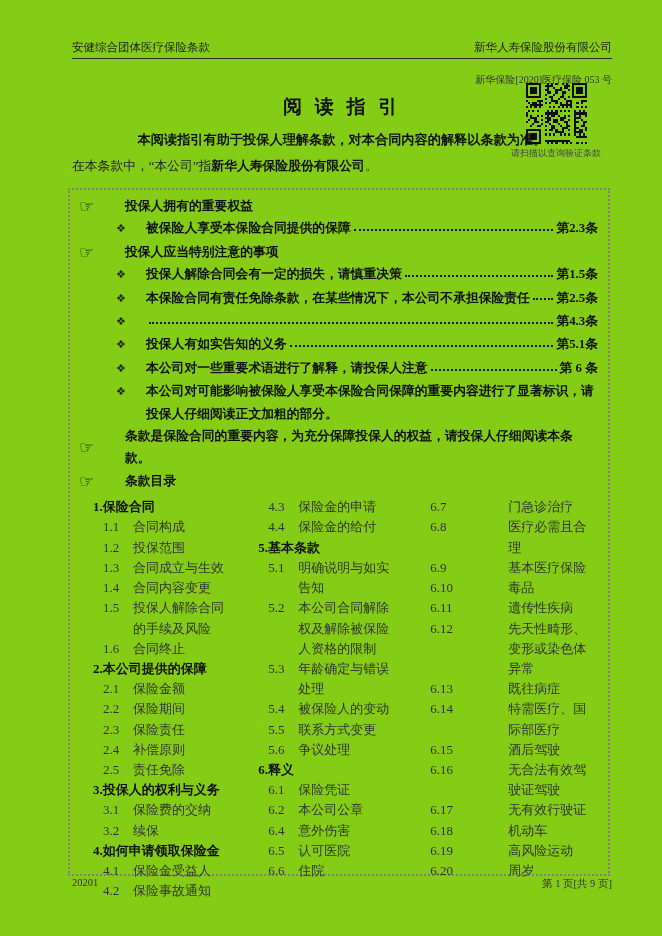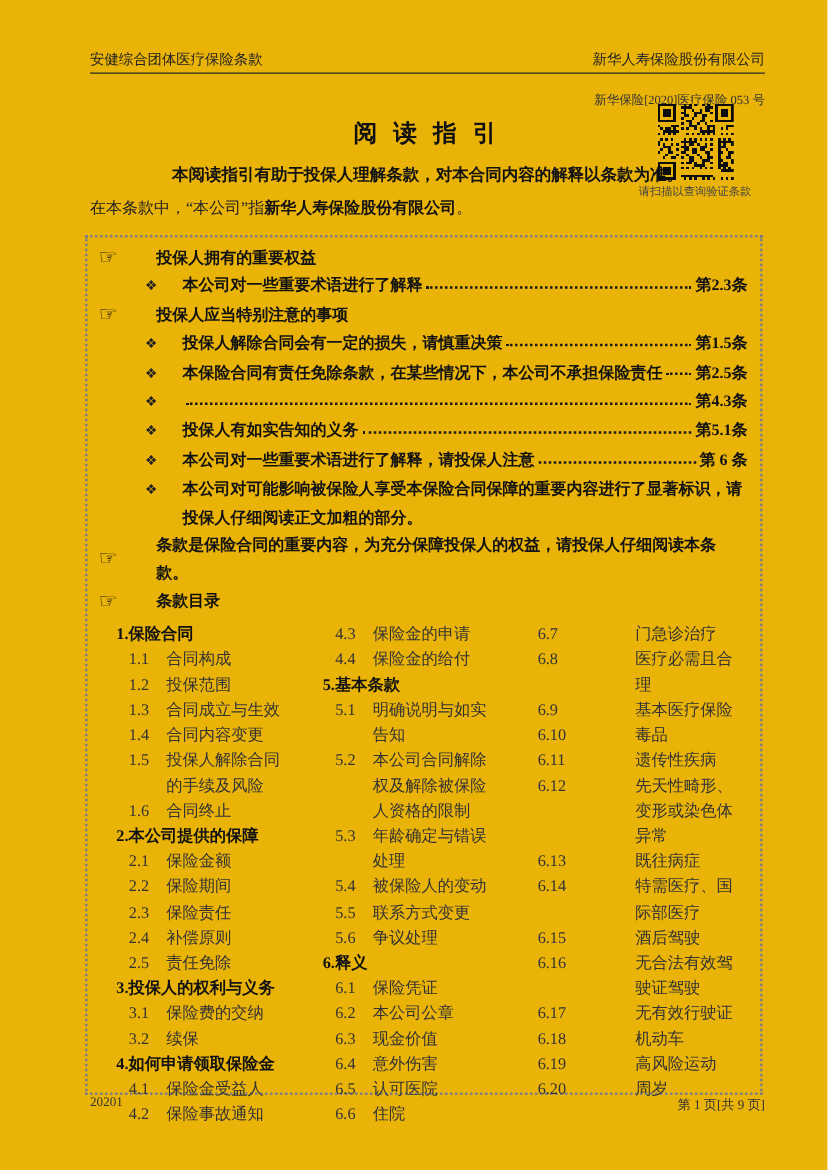--- a/index.html
+++ b/index.html
@@ -1,19 +1,19 @@
 <!DOCTYPE html>
 <html><head>
 <meta charset="utf-8">
 <style>
   * { margin:0; padding:0; box-sizing:border-box; }
   html,body { background:#ffffff; }
   body { font-family:"Liberation Serif","DejaVu Serif",serif; color:#1c1c1c; }
   .page {
-    position:relative; width:662px; height:936px; background:#eab308;
+    position:relative; width:662px; height:936px; background:#84cc16;
     padding:40px 50px 0 72px; overflow:hidden;
   }
   
   .hdr-row { display:flex; justify-content:space-between; font-size:11.5px; color:#222; }
   .hdr-rule { border-bottom:1.5px solid #2a2a2a; margin-top:3px; }
   .doc-no { text-align:right; font-size:10px; color:#333; margin-top:14px; }
   
   .title { text-align:center; font-size:19px; font-weight:bold; letter-spacing:4px; margin-top:7px; color:#111; }
   .intro-bold { text-align:center; font-size:13.2px; font-weight:bold; margin-top:11px; color:#111; }
   .scope-note { text-align:left; font-size:12.8px; margin-top:9px; color:#222; }
@@ -79,21 +79,21 @@
         <div class="g-row row-header">
           <span class="g-pointer">☞</span>
 
           <span class="g-text">投保人拥有的重要权益</span>
 
         </div>
 
         <div class="g-row row-bullet">
 
           <span class="g-bullet">❖</span>
-          <span class="g-text">本公司对一些重要术语进行了解释</span>
+          <span class="g-text">被保险人享受本保险合同提供的保障</span>
           <span class="g-leader"></span>
           <span class="g-ref">第2.3条</span>
         </div>
 
         <div class="g-row row-header">
           <span class="g-pointer">☞</span>
 
           <span class="g-text">投保人应当特别注意的事项</span>
 
         </div>
@@ -312,24 +312,20 @@
           <div class="toc-item">
             <span class="toc-num">6.1</span>
             <span class="toc-text">保险凭证</span>
           </div>
 
           <div class="toc-item">
             <span class="toc-num">6.2</span>
             <span class="toc-text">本公司公章</span>
           </div>
 
-          <div class="toc-item">
-            <span class="toc-num">6.3</span>
-            <span class="toc-text">现金价值</span>
-          </div>
 
           <div class="toc-item">
             <span class="toc-num">6.4</span>
             <span class="toc-text">意外伤害</span>
           </div>
 
           <div class="toc-item">
             <span class="toc-num">6.5</span>
             <span class="toc-text">认可医院</span>
           </div>

